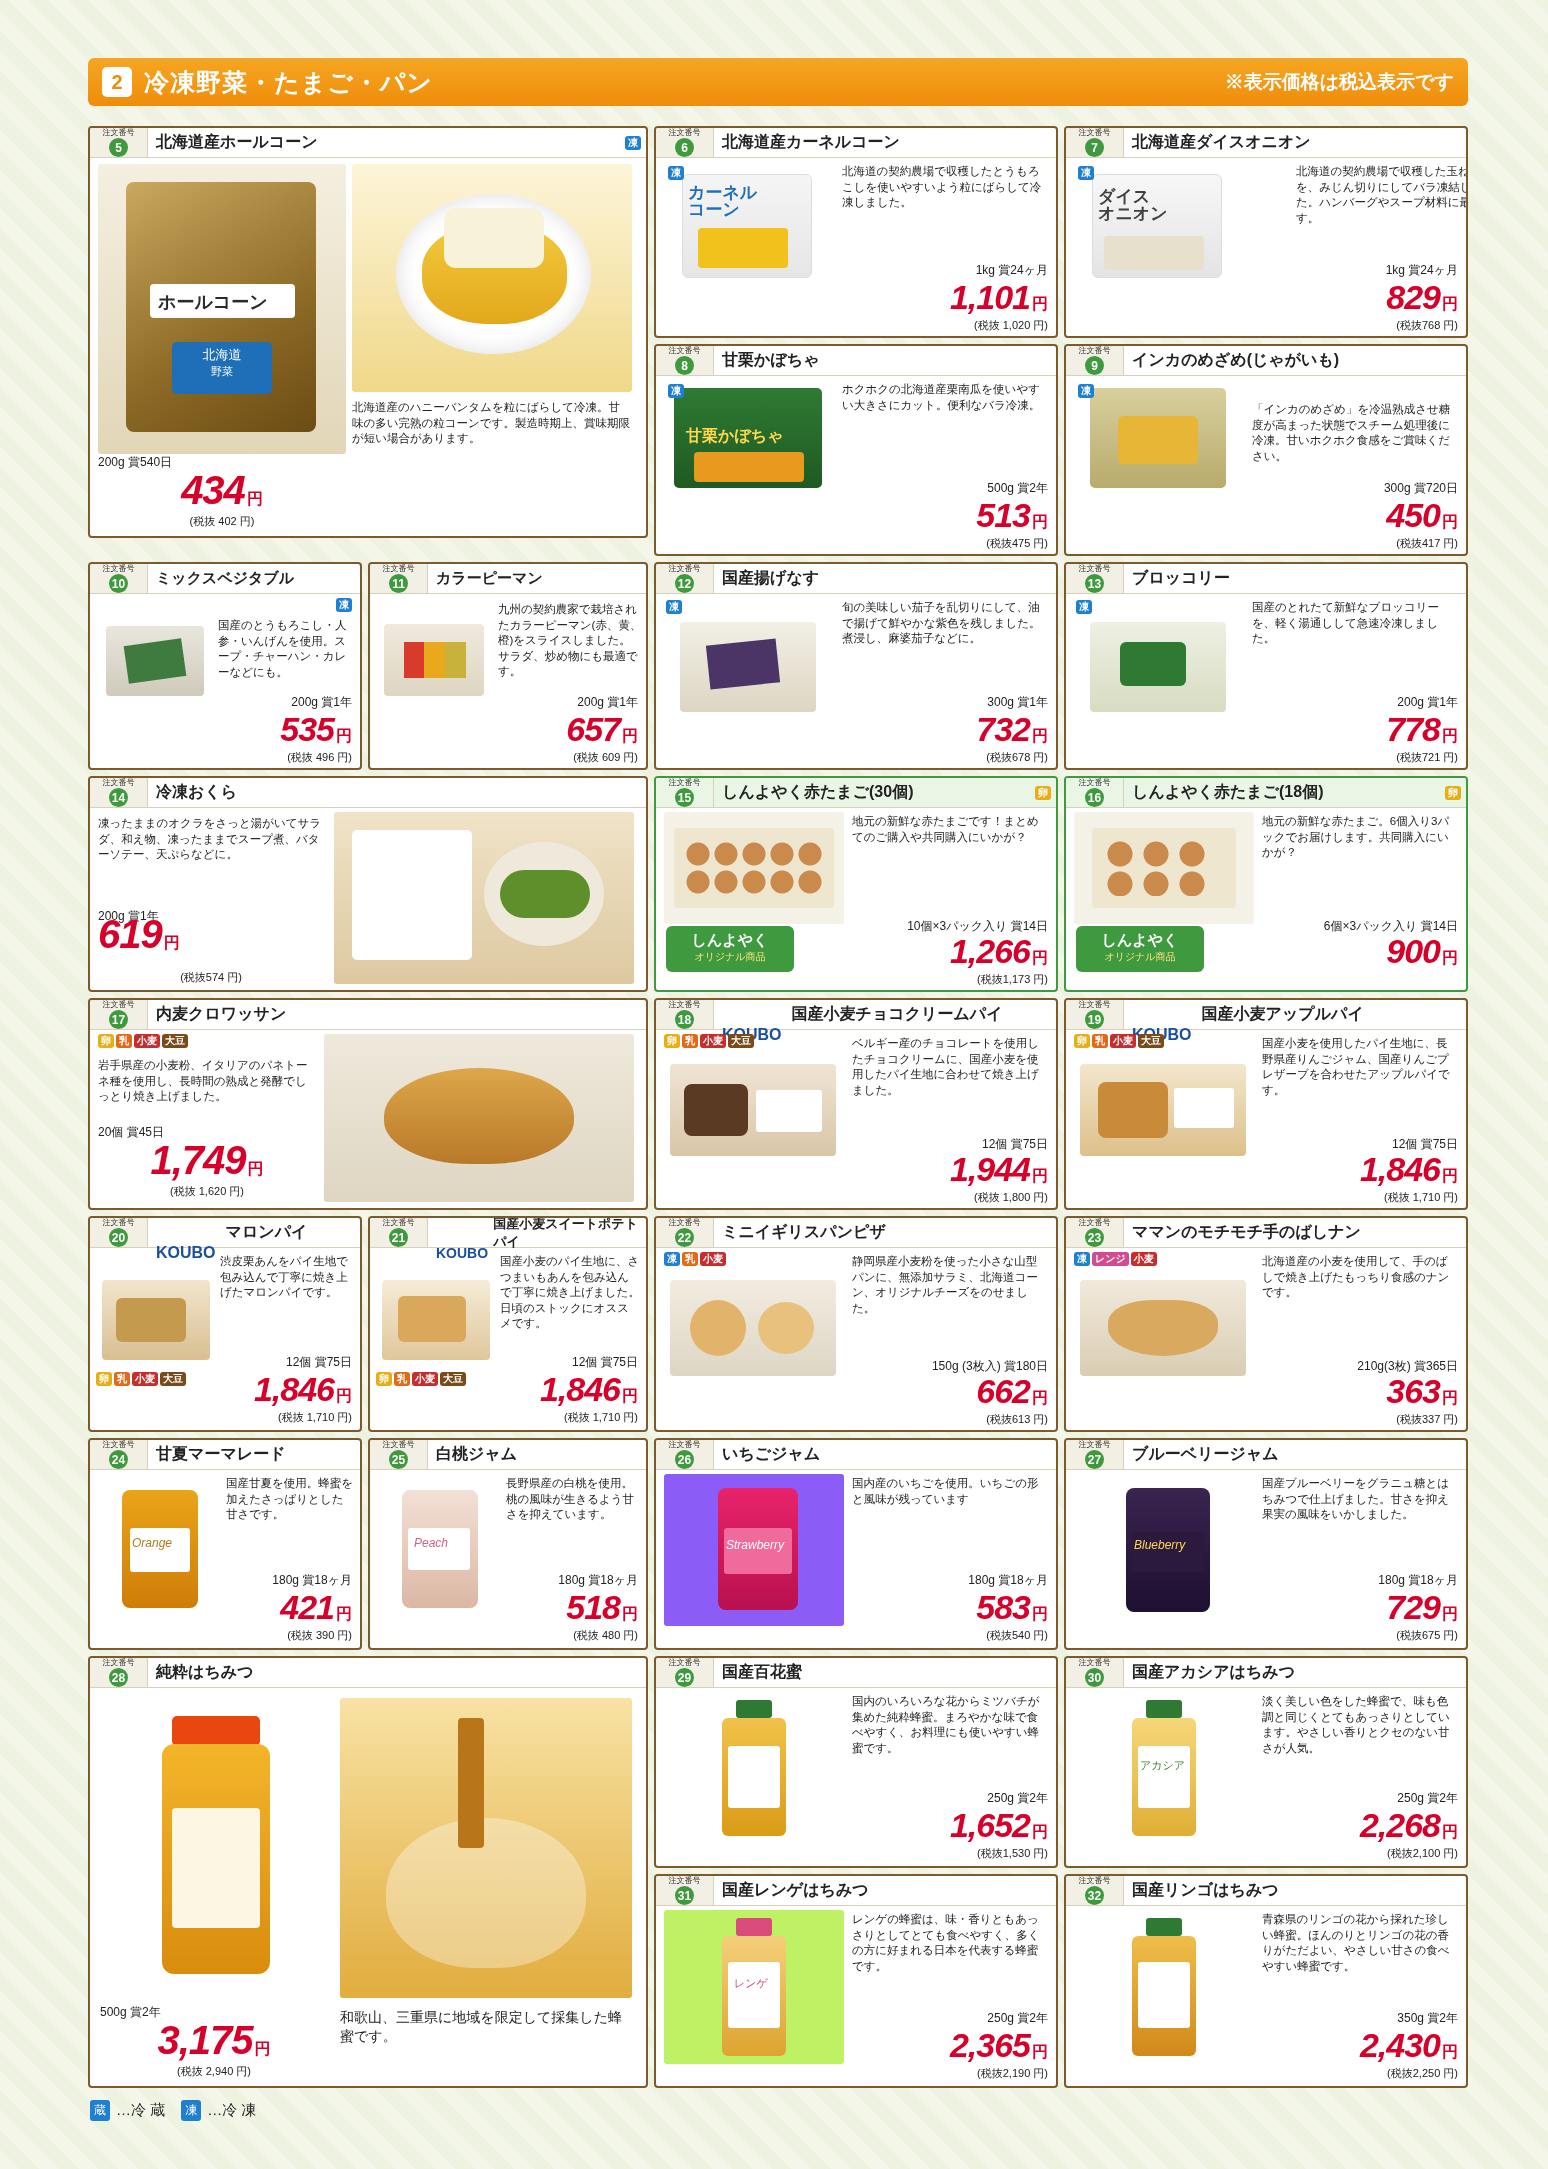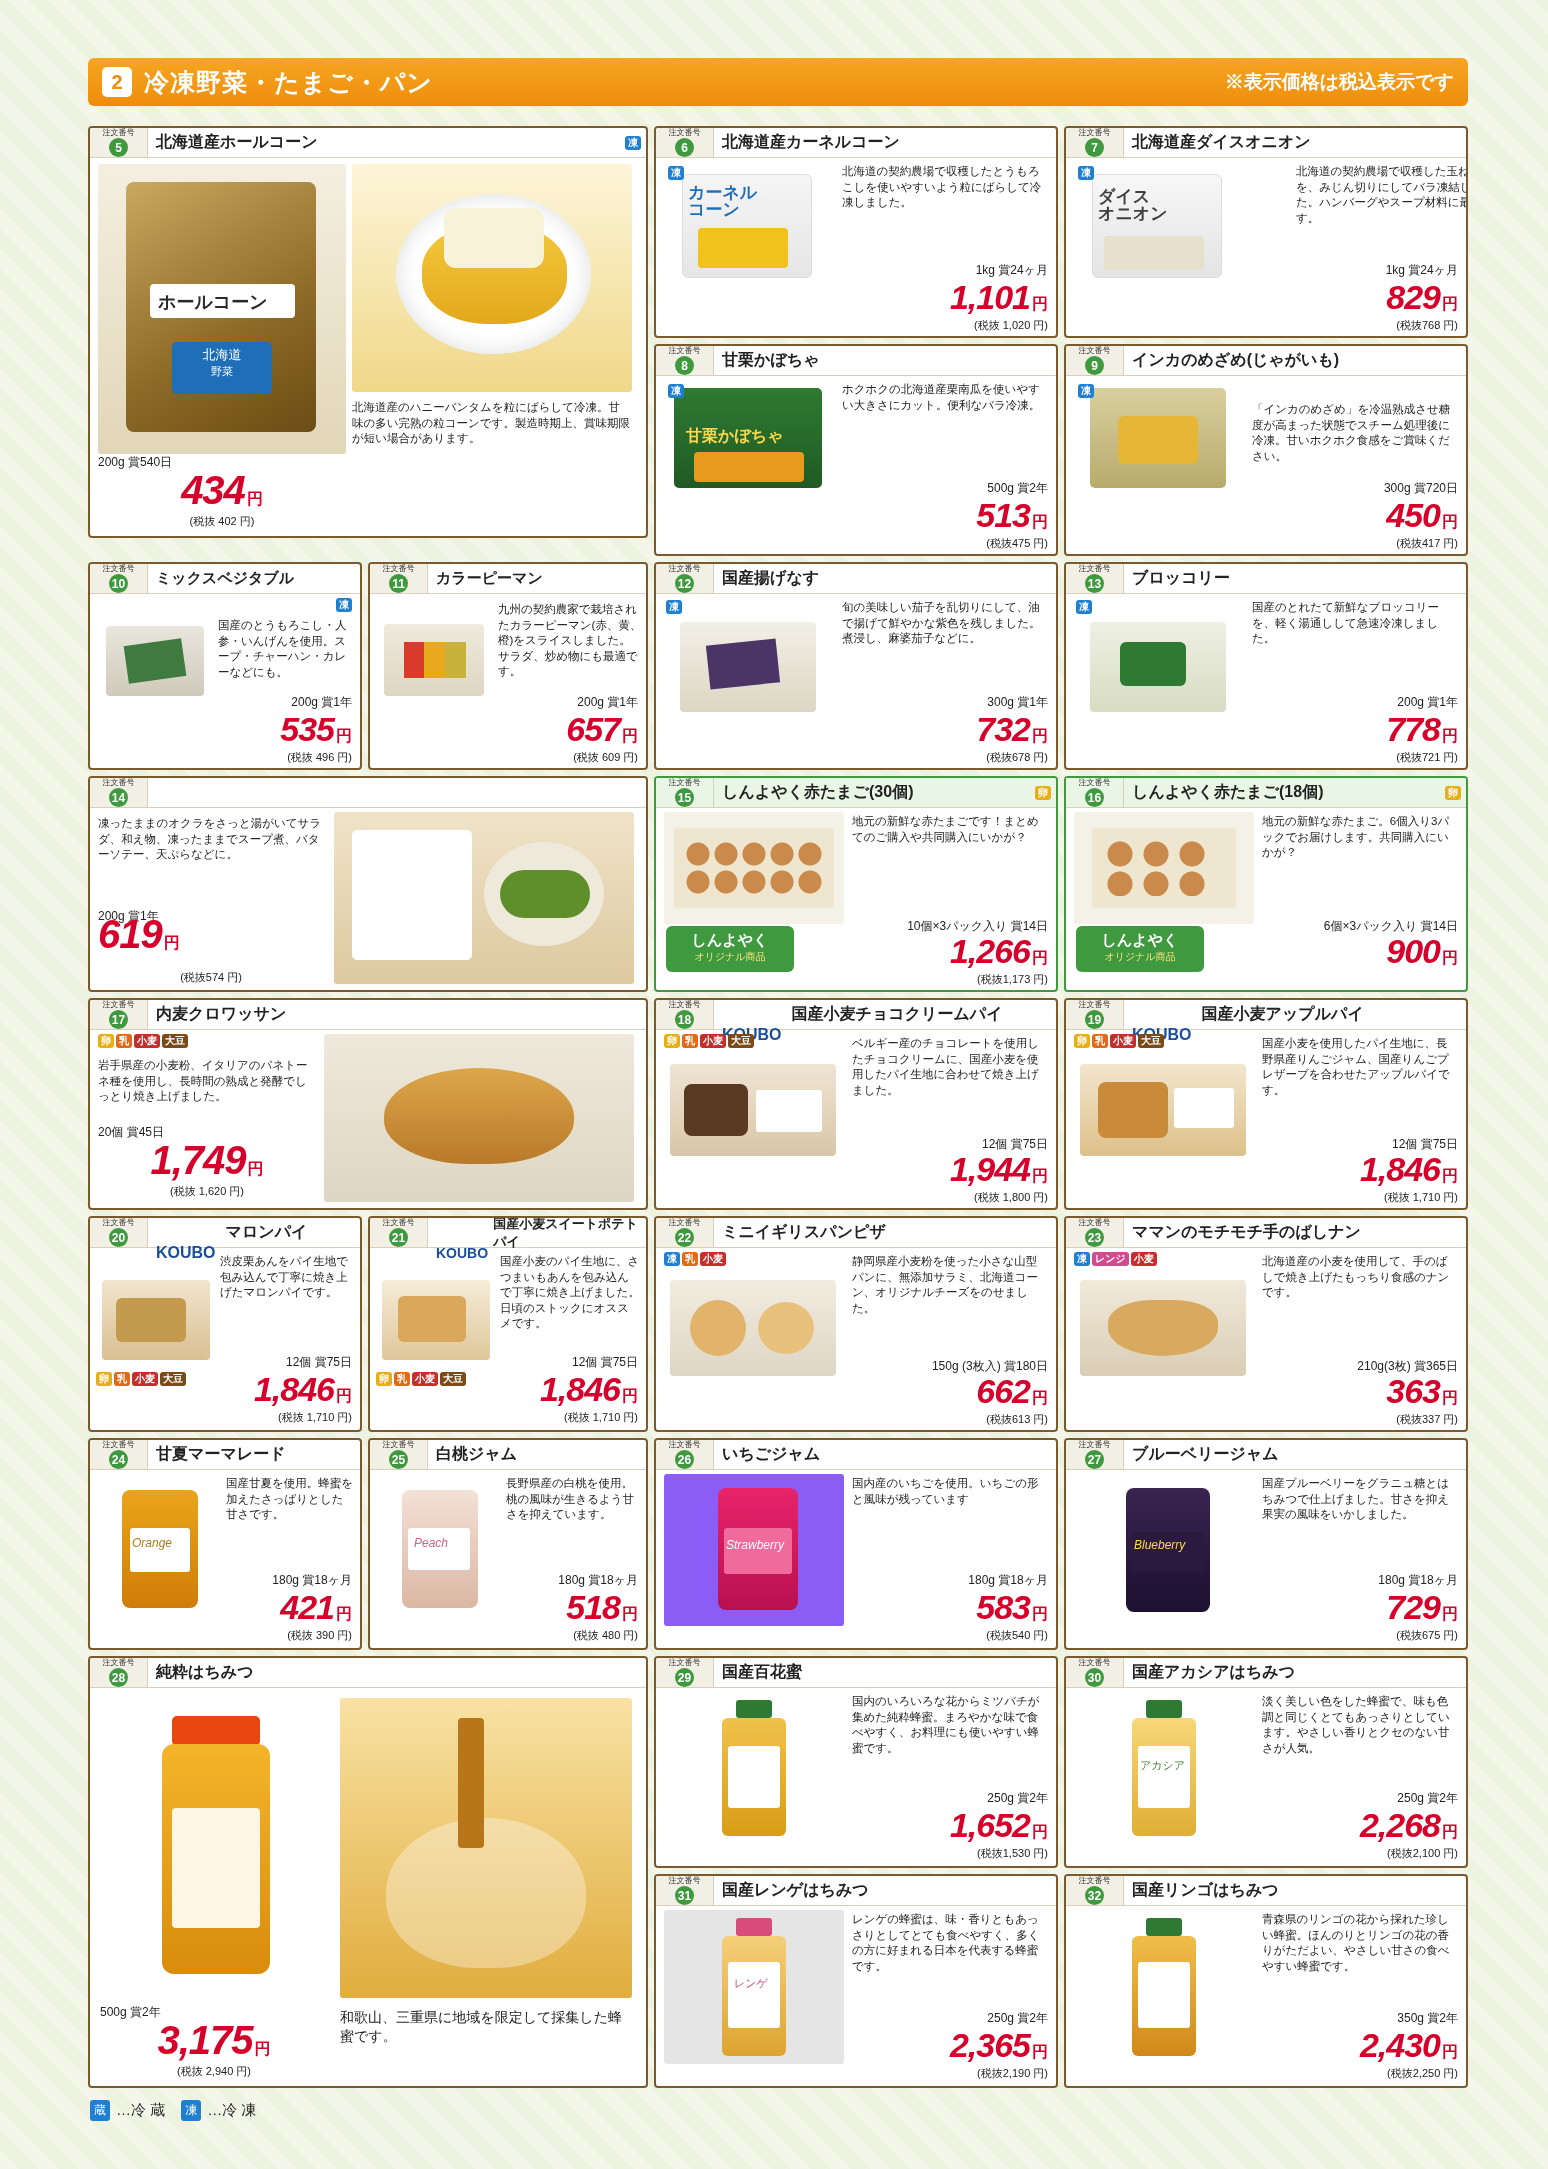--- a/index.html
+++ b/index.html
@@ -359,20 +359,21 @@
       <div class="tax" style="position:absolute;right:8px;top:156px;">(税抜721 円)</div>
     </div>
   </div>
 
   <div class="card brown" style="left:88px; top:776px; width:560px; height:216px;">
     <div class="cardhead">
       <div class="ordno">
         <div class="lbl">注文番号</div>
         <div class="circ">14</div>
       </div>
+      <div class="cardtitle">冷凍おくら</div>
     </div>
     <div class="cardbody" style="height:184px;">
       <div class="desc" style="position:absolute;left:8px;top:8px;width:226px;">凍ったままのオクラをさっと湯がいてサラダ、和え物、凍ったままでスープ煮、バターソテー、天ぷらなどに。</div>
       <div class="photo" style="position:absolute;left:244px;top:4px;width:300px;height:172px;background:linear-gradient(#f0e3c8,#ddc9a0);">
         <div style="position:absolute;left:18px;top:18px;width:120px;height:130px;background:#fff;border-radius:5px;"></div>
         <div style="position:absolute;left:150px;top:30px;width:120px;height:104px;border-radius:50%;background:#efe9dc;"></div>
         <div style="position:absolute;left:166px;top:58px;width:90px;height:48px;border-radius:30px;background:#5f8f2a;"></div>
       </div>
       <div class="spec" style="position:absolute;left:8px;top:100px;text-align:left;">200g 賞1年</div>
       <div class="price big" style="position:absolute;left:8px;top:106px;width:226px;text-align:left;">
@@ -832,21 +833,21 @@
 
   <div class="card brown" style="left:654px; top:1874px; width:404px; height:214px;">
     <div class="cardhead">
       <div class="ordno">
         <div class="lbl">注文番号</div>
         <div class="circ">31</div>
       </div>
       <div class="cardtitle">国産レンゲはちみつ</div>
     </div>
     <div class="cardbody" style="height:182px;">
-      <div class="photo" style="position:absolute;left:8px;top:4px;width:180px;height:154px;background:#e5e5e5;">
+      <div class="photo" style="position:absolute;left:8px;top:4px;width:180px;height:154px;background:#bef264;">
         <div style="position:absolute;left:72px;top:8px;width:36px;height:18px;background:#d94b7b;border-radius:3px;"></div>
         <div style="position:absolute;left:58px;top:26px;width:64px;height:120px;border-radius:6px;background:linear-gradient(#f4cf7a,#dda430);"></div>
         <div style="position:absolute;left:64px;top:52px;width:52px;height:66px;background:#fff;border-radius:3px;"></div>
         <div style="position:absolute;left:70px;top:66px;font-size:11px;color:#c94b7b;">レンゲ</div>
       </div>
       <div class="desc" style="position:absolute;left:196px;top:6px;width:190px;">レンゲの蜂蜜は、味・香りともあっさりとしてとても食べやすく、多くの方に好まれる日本を代表する蜂蜜です。</div>
       <div class="spec" style="position:absolute;right:8px;top:104px;">250g 賞2年</div>
       <div class="price" style="position:absolute;right:8px;top:122px;">
         <span class="v">2,365</span><span class="y">円</span>
       </div>

